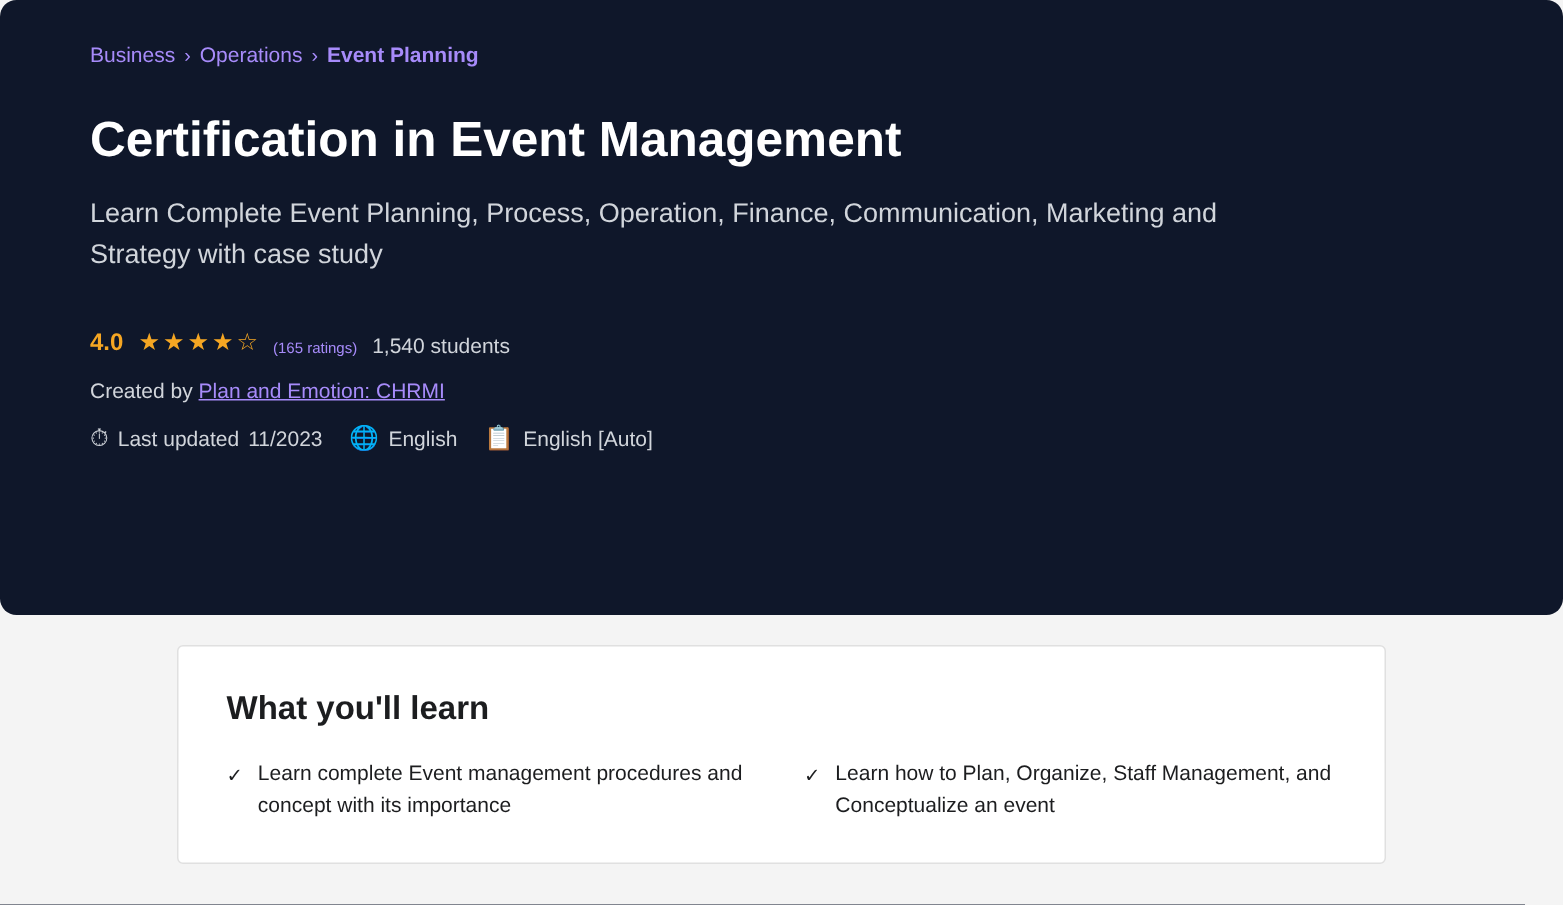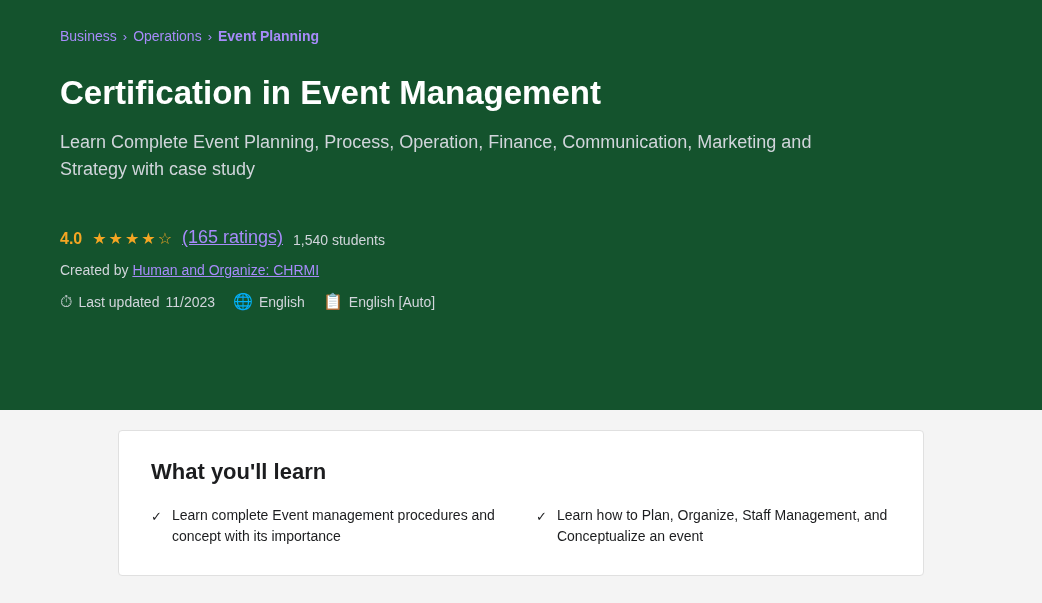--- a/index.html
+++ b/index.html
@@ -9,24 +9,25 @@
     }
 
     body {
       font-family: 'Segoe UI', Arial, sans-serif;
       background-color: #f4f4f4;
       width: 1042px;
       min-height: 603px;
     }
 
     .hero-section {
-      background-color: #14532d;
+      background-color: #0f172a;
       color: #fff;
       padding: 28px 60px 56px 60px;
       min-height: 410px;
+      border-radius: 11px;
     }
 
     .breadcrumb {
       display: flex;
       align-items: center;
       gap: 6px;
       margin-bottom: 28px;
       font-size: 14px;
     }
 
@@ -86,22 +87,21 @@
       font-size: 16px;
     }
 
     .star-half {
       color: #f5a623;
       font-size: 16px;
     }
 
     .ratings-link {
       color: #a78bfa;
-      text-decoration: underline;
-      font-size: 18px;
+      font-size: 10px;
       cursor: pointer;
       margin-top: 40px;
     }
 
     .students-count {
       color: #d1d5db;
       font-size: 14px;
     }
 
     .creator-row {
@@ -199,21 +199,21 @@
       <span class="star">★</span>
       <span class="star">★</span>
       <span class="star-half">☆</span>
     </div>
     <a class="ratings-link">(165 ratings)</a>
     <span class="students-count">1,540 students</span>
   </div>
 
   <div class="creator-row">
     <span>Created by</span>
-    <a class="creator-link">Human and Organize: CHRMI</a>
+    <a class="creator-link">Plan and Emotion: CHRMI</a>
   </div>
 
   <div class="meta-row">
     <div class="meta-item">
       <span class="meta-icon">⏱</span>
       <span>Last updated</span>
       <span>11/2023</span>
     </div>
     <div class="meta-item">
       <span class="meta-icon">🌐</span>

